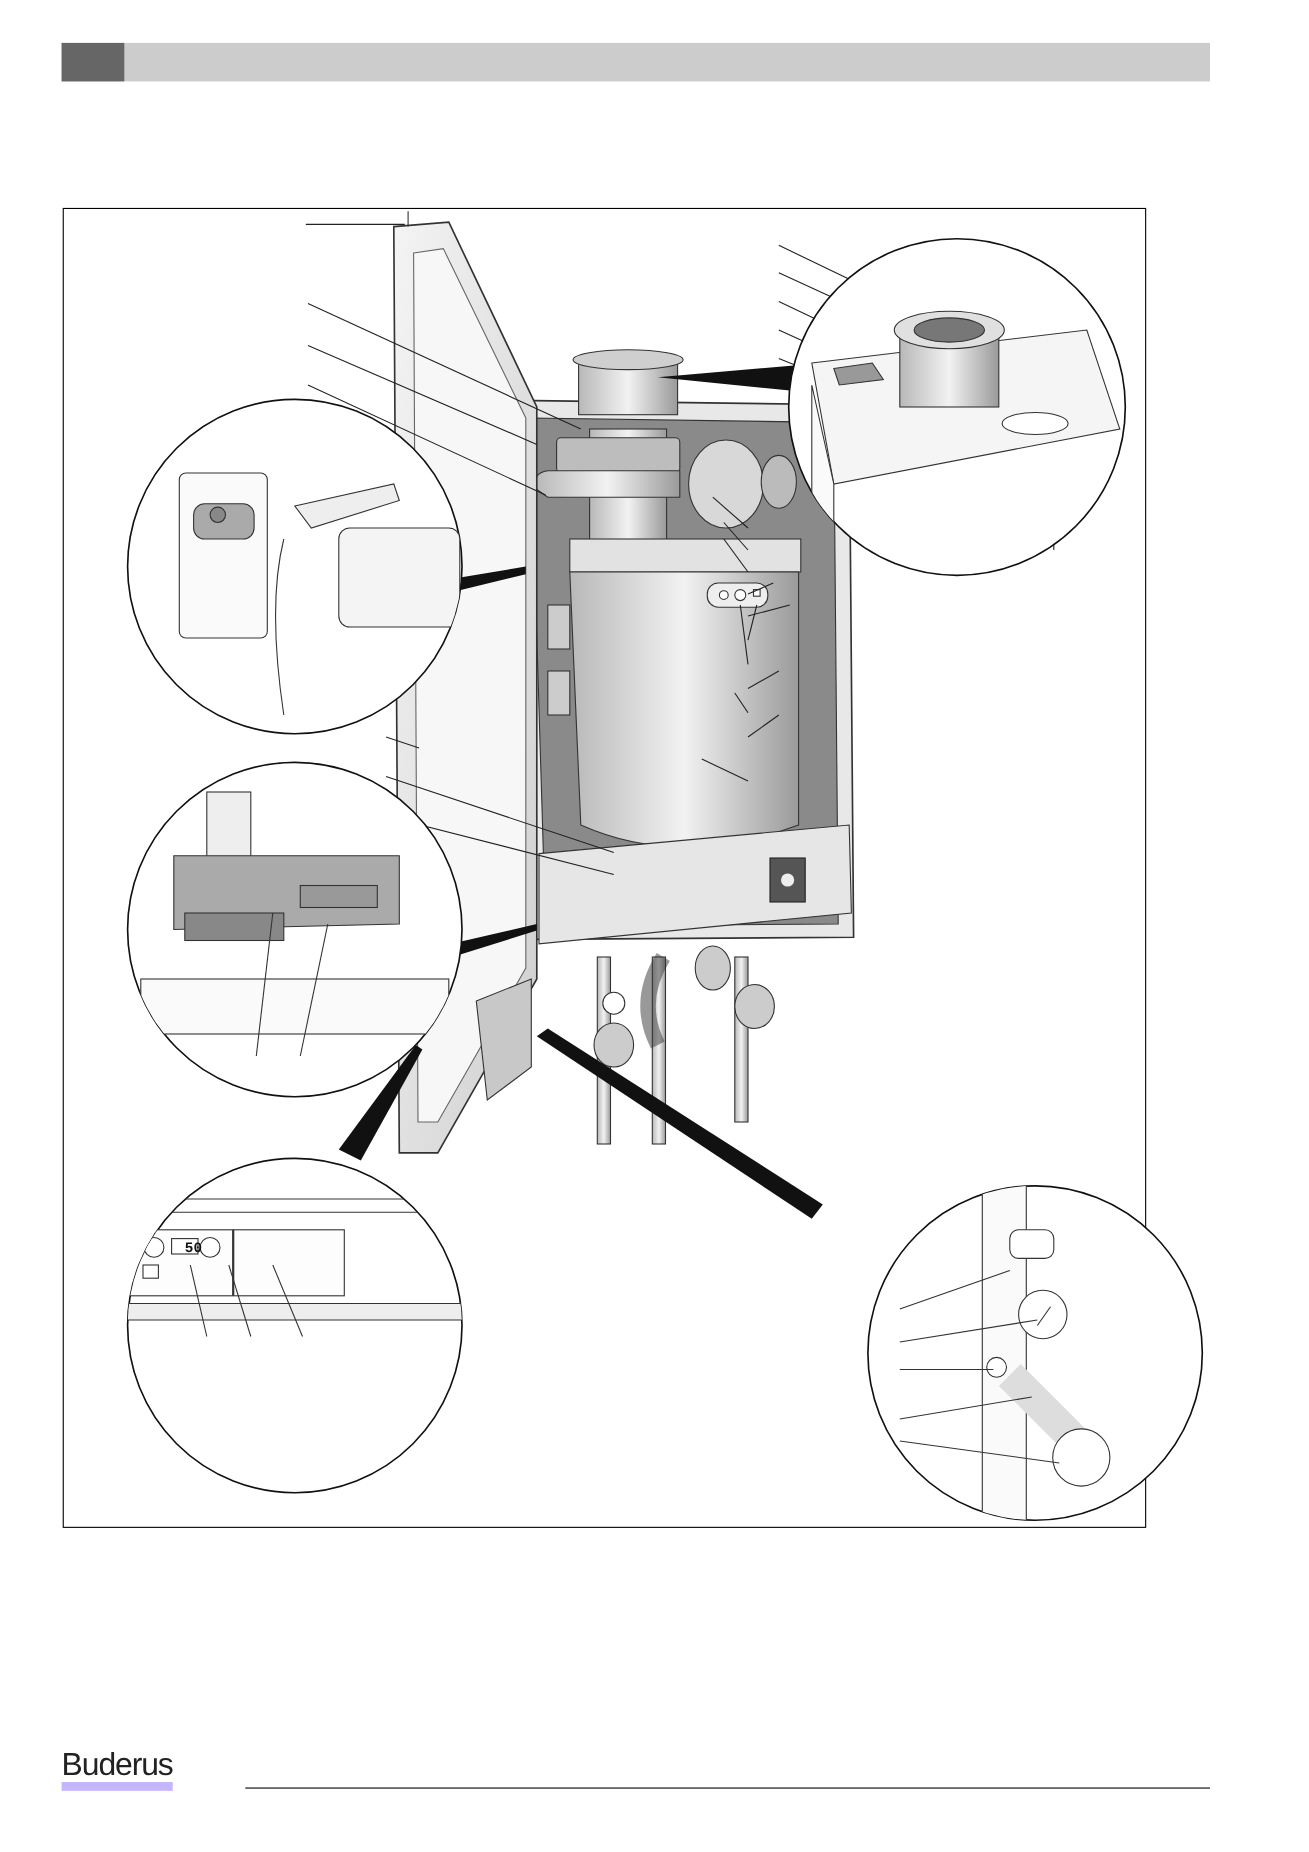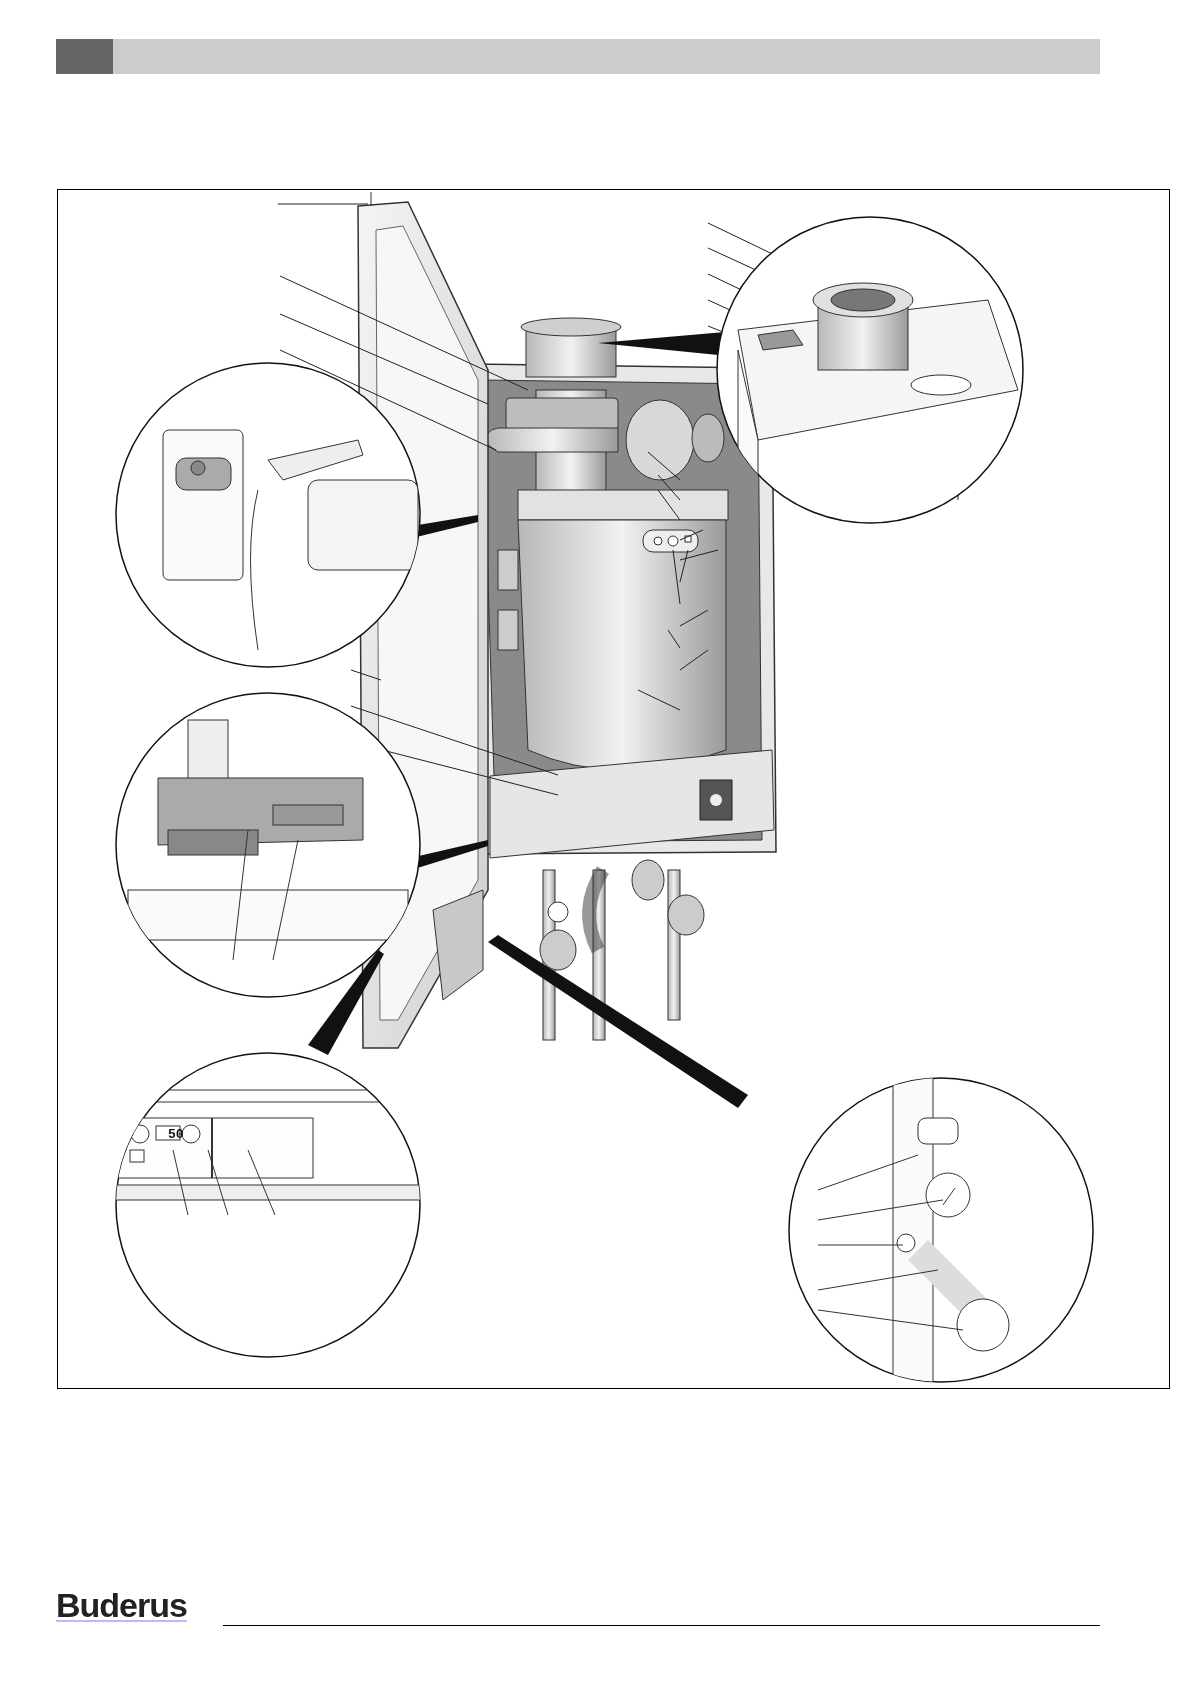--- a/index.html
+++ b/index.html
@@ -1,24 +1,24 @@
 <!DOCTYPE html>
 <html><head>
 <meta charset="utf-8">
 <style>
   html, body { margin: 0; padding: 0; background: #ffffff; }
   body { width: 1190px; height: 1684px; position: relative; overflow: hidden;
          font-family: "Liberation Sans", sans-serif; }
   .header-bar { position: absolute; left: 56px; top: 39px; width: 1044px; height: 35px; background: #cccccc; }
   .header-tab { position: absolute; left: 0; top: 0; width: 57px; height: 35px; background: #666666; }
-  .figure-frame { position: absolute; left: 57px; top: 189px; width: 1113px; height: 1200px;
+  .figure-frame { position: absolute; left: 57px; top: 189px; width: 985px; height: 1200px;
                   border: 1.5px solid #000; box-sizing: border-box; }
   .figure-svg { position: absolute; left: 0; top: 0; }
-  .footer-logo { position: absolute; left: 56px; top: 1590px; font-weight: bold; font-size: 34px;
-                 letter-spacing: -1px; color: #222; border-bottom: 2px solid #c4b5fd; line-height: 30px;
+  .footer-logo { position: absolute; left: 56px; top: 1590px; font-weight: normal; font-size: 29px;
+                 letter-spacing: -1px; color: #222; border-bottom: 8px solid #c4b5fd; line-height: 30px;
                  padding-bottom: 0px; }
   .footer-rule { position: absolute; left: 223px; top: 1625px; width: 877px; height: 0;
                  border-top: 1.5px solid #000; }
   .display-text { font-family: "Liberation Mono", monospace; font-size: 13px; font-weight: bold; }
 </style>
 </head>
 <body>
 
 <div class="header-bar">
   <div class="header-tab"></div>

